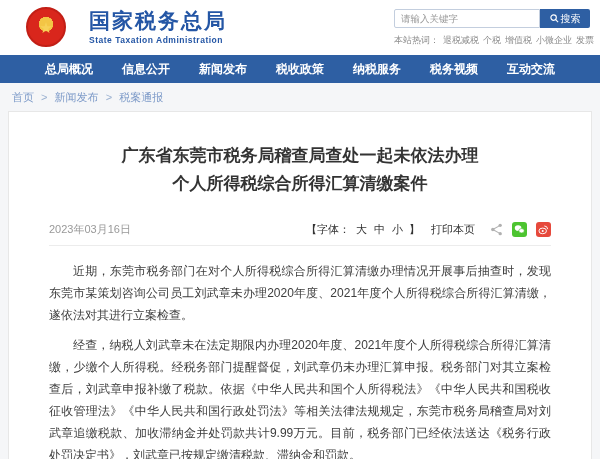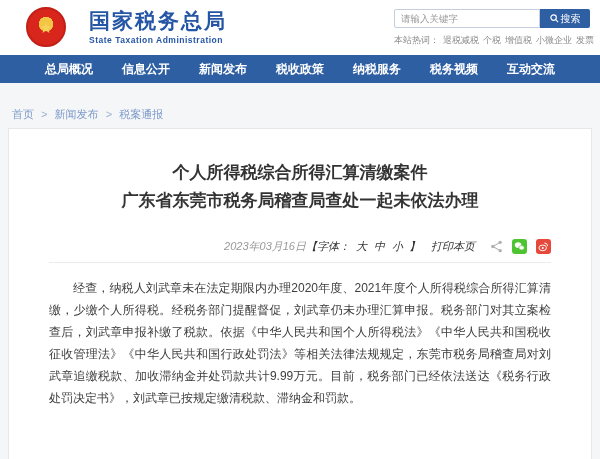--- a/index.html
+++ b/index.html
@@ -23,30 +23,30 @@
   .search-input::placeholder { color:#999; }
   .search-btn { width:52px; height:19px; background:#2e5fa3; color:#fff; border:none;
     border-radius:0 2px 2px 0; font-size:10px; display:flex; align-items:center; justify-content:center; gap:2px; cursor:pointer; }
   .hot-words { margin-top:6px; font-size:9px; color:#8a8a8a; white-space:nowrap; }
   .hot-words span { margin-right:4px;margin-top:48px; }
   
   .nav { height:28px; background:#2e5fa3; display:flex; align-items:center;
     justify-content:space-between; padding:0 45px; }
   .nav a { color:#ffffff; font-size:12px; font-weight:bold; text-decoration:none; }
   
-  .breadcrumb { padding:24px 12px 6px; font-size:11px; color:#7d9ac8; }
+  .breadcrumb { padding:7px 12px 6px; font-size:11px; color:#7d9ac8; }
   .breadcrumb a { color:#7d9ac8; text-decoration:none; }
   .breadcrumb .sep { margin:0 4px; color:#9ab0d0; }
   
   .content-box { margin:0 8px; background:#ffffff; border:1px solid #e7e7e7;
     padding:30px 40px 40px; min-height:360px; }
   .article-title { text-align:center; color:#333; font-size:17px; font-weight:600;
     line-height:28px; }
-  .meta-row { margin-top:24px; display:flex; align-items:center; justify-content:flex-end;
-    font-size:11px; color:#333; padding-bottom:8px;font-style:italic; }
+  .meta-row { margin-top:24px; display:flex; align-items:center; justify-content:space-between;
+    font-size:11px; color:#333; padding-bottom:8px; }
   .meta-date { color:#999; }
   .meta-tools { display:flex; align-items:center; gap:5px; }
   .meta-tools .size-link { cursor:pointer; margin:0 1px; }
   .meta-tools .print { margin-left:6px; cursor:pointer; }
   .icon-btn { width:15px; height:15px; border-radius:3px; display:inline-flex;
     align-items:center; justify-content:center; margin-left:4px; cursor:pointer; }
   .share-glyph { margin-left:10px; cursor:pointer; display:inline-flex; }
   .wechat { background:#4dc430; }
   .weibo { background:#e6493c; }
   .divider { border:none; border-top:1px solid #ececec; margin:0 0 14px; }
@@ -94,22 +94,22 @@
 <div class="breadcrumb">
   <a href="#">首页</a>
   <span class="sep">&gt;</span>
   <a href="#">新闻发布</a>
   <span class="sep">&gt;</span>
   <a href="#">税案通报</a>
 </div>
 
 <div class="content-box">
   <div class="article-title">
+    <div>广东省东莞市税务局稽查局查处一起未依法办理</div>
     <div>个人所得税综合所得汇算清缴案件</div>
-    <div>广东省东莞市税务局稽查局查处一起未依法办理</div>
   </div>
 
   <div class="meta-row">
     <span class="meta-date">2023年03月16日</span>
     <span class="meta-tools">
       <span>【字体：</span>
       <span class="size-link">大</span>
       <span class="size-link">中</span>
       <span class="size-link">小</span>
       <span>】</span>
@@ -136,16 +136,17 @@
           <circle cx="6" cy="8.8" r="1.3" fill="#fff"></circle>
           <path d="M8.5 2.5 q3.5 0 3.8 3.6" fill="none" stroke="#fff" stroke-width="1.2" stroke-linecap="round"></path>
         </svg>
       </span>
     </span>
   </div>
 
   <hr class="divider">
 
   <div class="body-text">
+    <p>近期，东莞市税务部门在对个人所得税综合所得汇算清缴办理情况开展事后抽查时，发现东莞市某策划咨询公司员工刘武章未办理2020年度、2021年度个人所得税综合所得汇算清缴，遂依法对其进行立案检查。</p>
     <p>经查，纳税人刘武章未在法定期限内办理2020年度、2021年度个人所得税综合所得汇算清缴，少缴个人所得税。经税务部门提醒督促，刘武章仍未办理汇算申报。税务部门对其立案检查后，刘武章申报补缴了税款。依据《中华人民共和国个人所得税法》《中华人民共和国税收征收管理法》《中华人民共和国行政处罚法》等相关法律法规规定，东莞市税务局稽查局对刘武章追缴税款、加收滞纳金并处罚款共计9.99万元。目前，税务部门已经依法送达《税务行政处罚决定书》，刘武章已按规定缴清税款、滞纳金和罚款。</p>
 
   </div>
 </div>
 
 </body></html>

